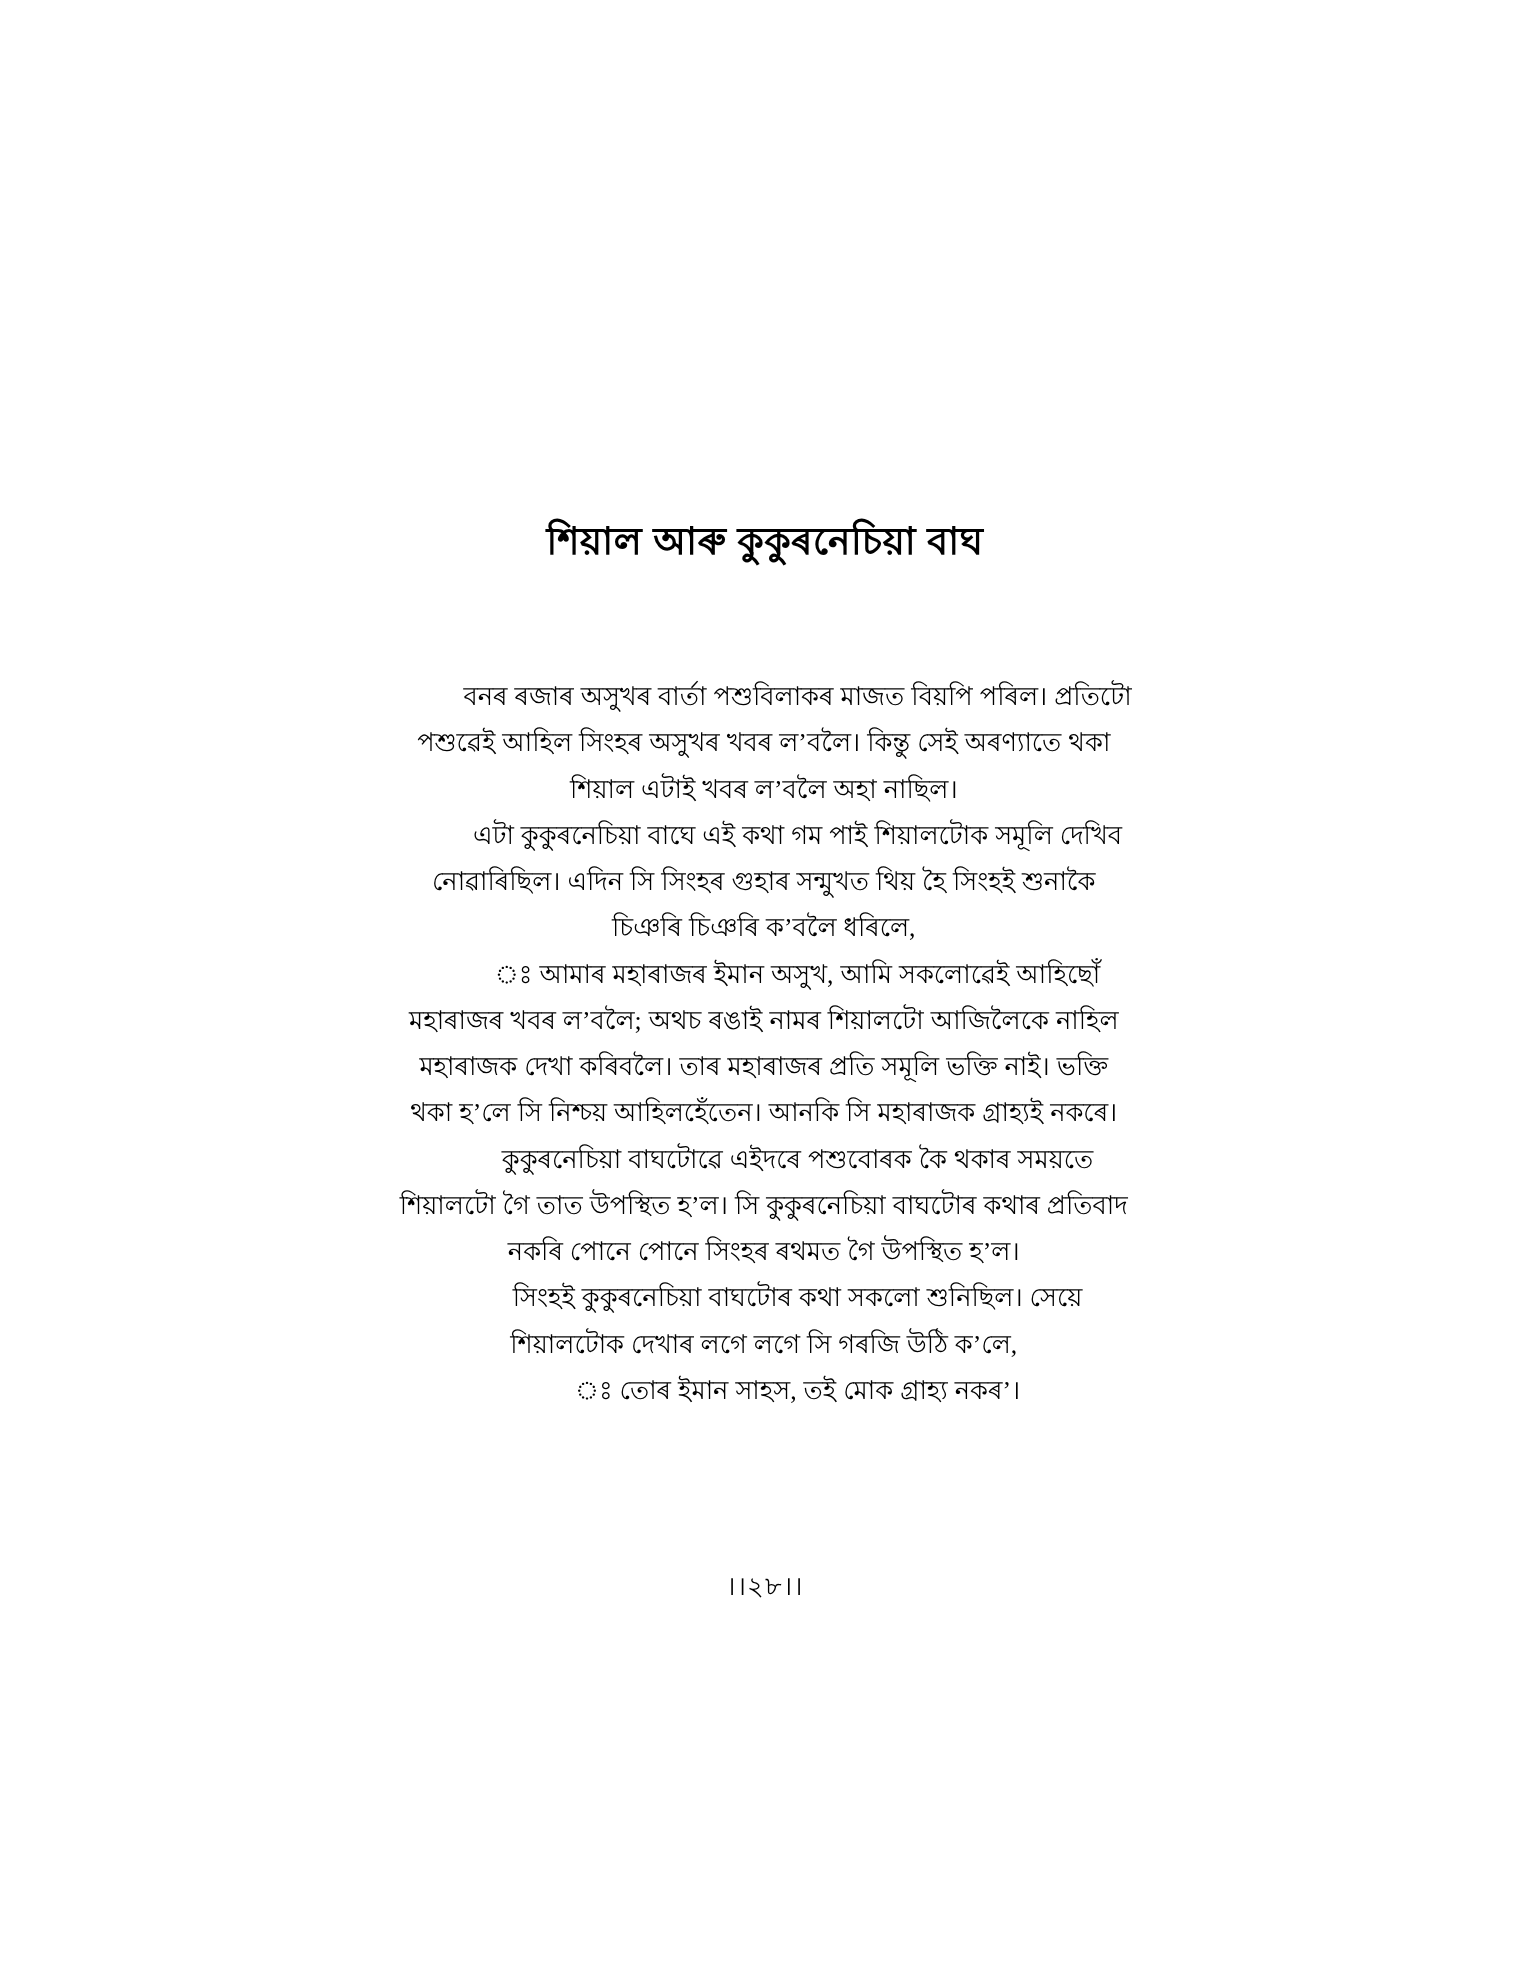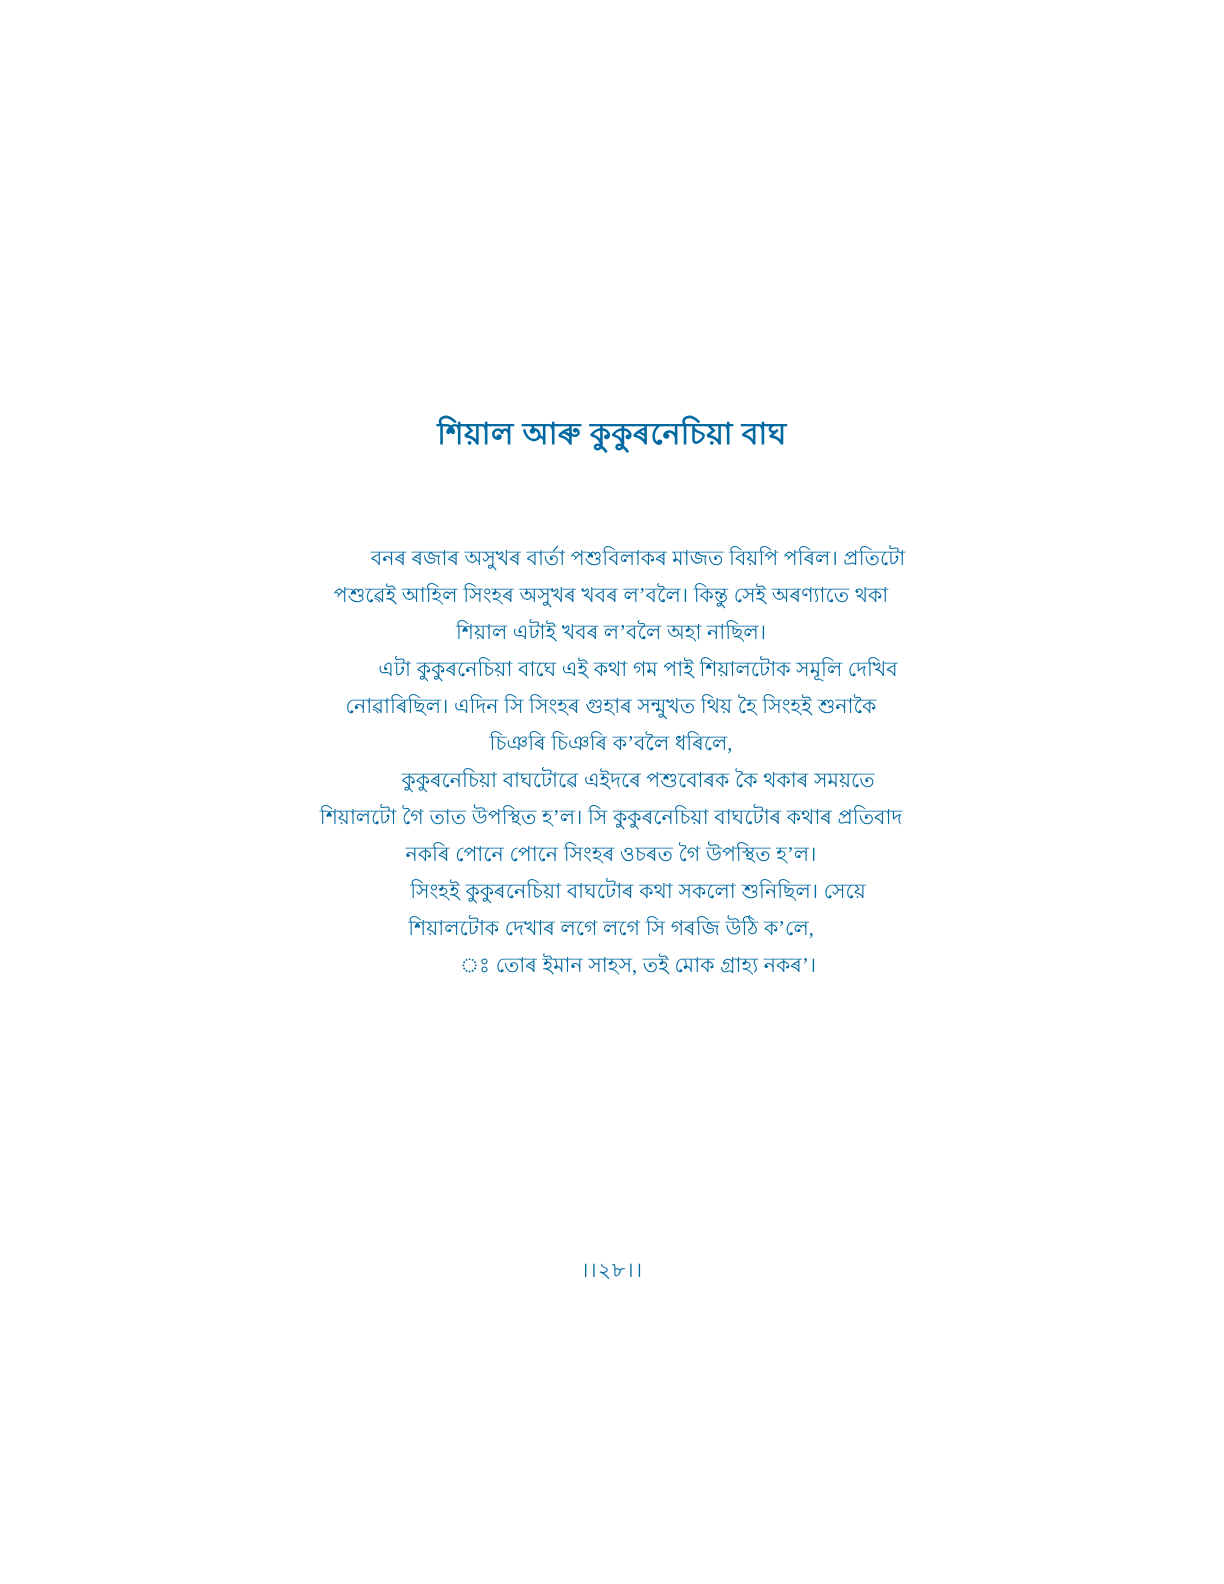--- a/index.html
+++ b/index.html
@@ -10,21 +10,21 @@
   }
 
   .page {
     position: relative;
     width: 1224px;
     height: 1584px;
     background: #ffffff;
     margin: 0 auto;
     overflow: hidden;
     font-family: "Liberation Serif", "DejaVu Serif", serif;
-    color: #0369a1;
+    color: #000000;
   }
 
   
   .story-title {
     position: absolute;
     left: 0;
     right: 0;
     top: 392px;
     text-align: center;
     font-family: "Liberation Sans", "DejaVu Sans", sans-serif;
@@ -88,22 +88,23 @@
 
   <h1 class="story-title">শিয়াল আৰু কুকুৰনেচিয়া বাঘ</h1>
 
   <div class="text-column">
 
 
     <p class="body-paragraph short-line">বনৰ ৰজাৰ অসুখৰ বাৰ্তা পশুবিলাকৰ মাজত বিয়পি পৰিল। প্ৰতিটো পশুৱেই আহিল সিংহৰ অসুখৰ খবৰ ল’বলৈ। কিন্তু সেই অৰণ্যাতে থকা শিয়াল এটাই খবৰ ল’বলৈ অহা নাছিল।</p>
 
     <p class="body-paragraph short-line">এটা কুকুৰনেচিয়া বাঘে এই কথা গম পাই শিয়ালটোক সমূলি দেখিব নোৱাৰিছিল। এদিন সি সিংহৰ গুহাৰ সন্মুখত থিয় হৈ সিংহই শুনাকৈ চিঞৰি চিঞৰি ক’বলৈ ধৰিলে,</p>
 
+    <p class="body-paragraph dialogue short-line">ঃ আমাৰ মহাৰাজৰ ইমান অসুখ, আমি সকলোৱেই আহিছোঁ মহাৰাজৰ খবৰ ল’বলৈ; অথচ ৰঙাই নামৰ শিয়ালটো আজিলৈকে নাহিল মহাৰাজক দেখা কৰিবলৈ। তাৰ মহাৰাজৰ প্ৰতি সমূলি ভক্তি নাই। ভক্তি থকা হ’লে সি নিশ্চয় আহিলহেঁতেন। আনকি সি মহাৰাজক গ্ৰাহ্যই নকৰে।</p>
 
-    <p class="body-paragraph short-line">কুকুৰনেচিয়া বাঘটোৱে এইদৰে পশুবোৰক কৈ থকাৰ সময়তে শিয়ালটো গৈ তাত উপস্থিত হ’ল। সি কুকুৰনেচিয়া বাঘটোৰ কথাৰ প্ৰতিবাদ নকৰি পোনে পোনে সিংহৰ ওচৰত গৈ উপস্থিত হ’ল।</p>
+    <p class="body-paragraph short-line">কুকুৰনেচিয়া বাঘটোৱে এইদৰে পশুবোৰক কৈ থকাৰ সময়তে শিয়ালটো গৈ তাত উপস্থিত হ’ল। সি কুকুৰনেচিয়া বাঘটোৰ কথাৰ প্ৰতিবাদ নকৰি পোনে পোনে সিংহৰ ৰথমত গৈ উপস্থিত হ’ল।</p>
 
     <p class="body-paragraph short-line">সিংহই কুকুৰনেচিয়া বাঘটোৰ কথা সকলো শুনিছিল। সেয়ে শিয়ালটোক দেখাৰ লগে লগে সি গৰজি উঠি ক’লে,</p>
 
     <p class="body-paragraph short-line">ঃ তোৰ ইমান সাহস, তই মোক গ্ৰাহ্য নকৰ’।</p>
 
 
   </div>
 
   <div class="folio">।।২৮।।</div>
 

